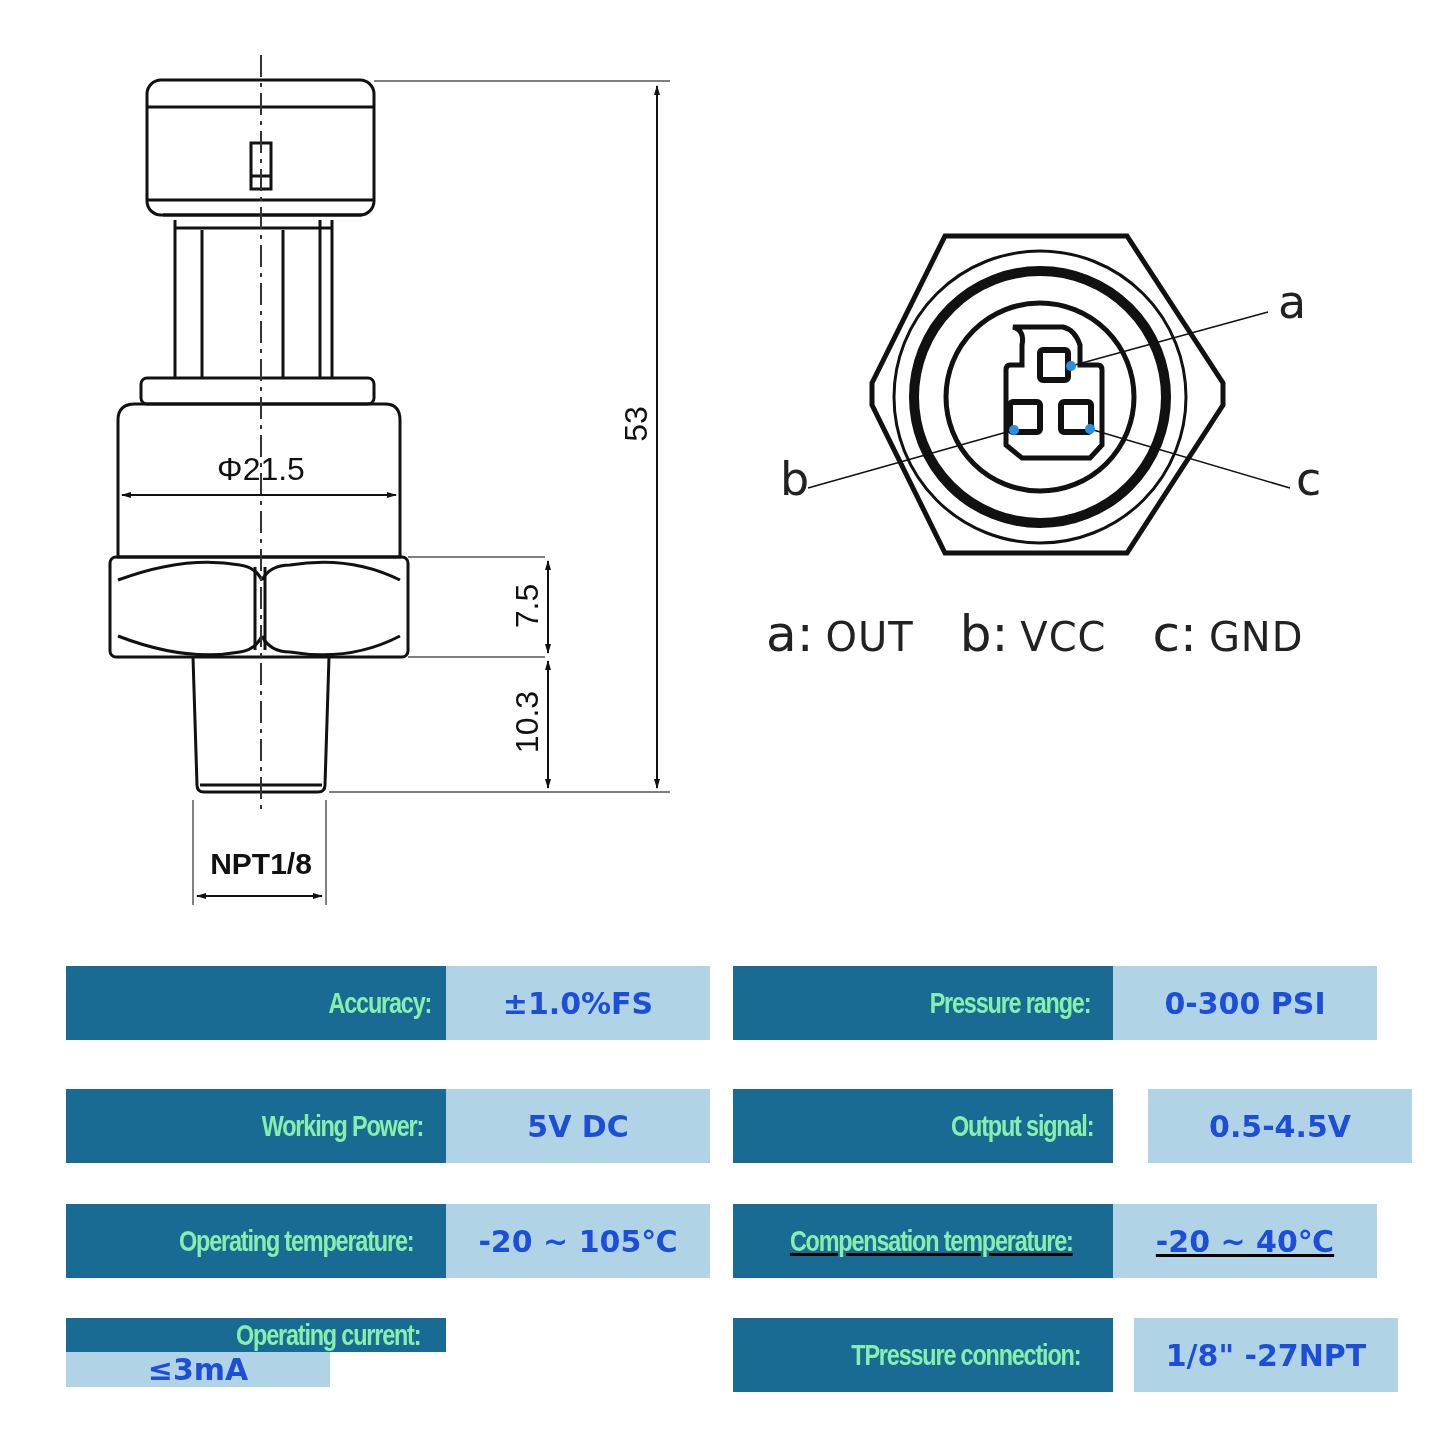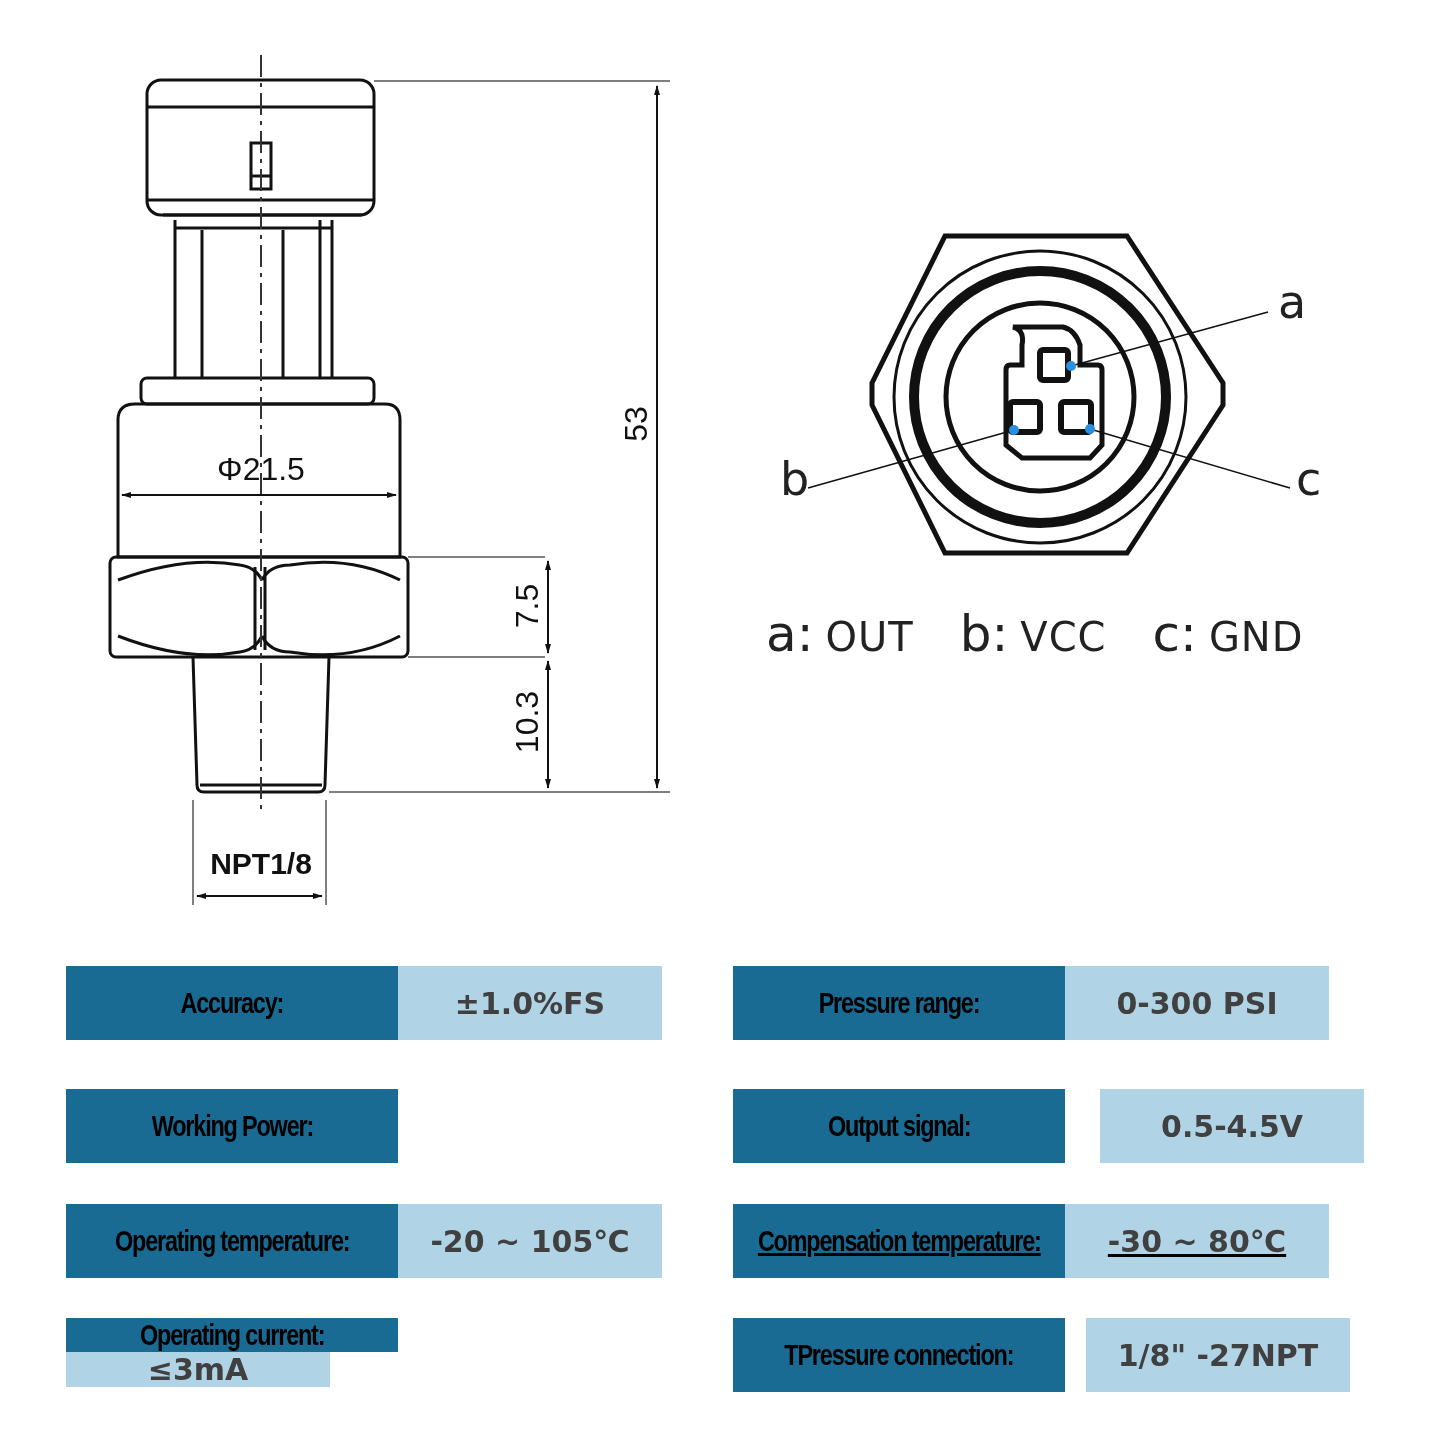--- a/index.html
+++ b/index.html
@@ -7,24 +7,24 @@
     .drawing { position: absolute; left: 0; top: 0; width: 1445px; height: 930px; }
     .drawing svg { position: absolute; left: 0; top: 0; }
     .dim-text { font-family: "Liberation Sans", sans-serif; font-size: 32px; fill: #111; }
     .dim-bold { font-family: "Liberation Sans", sans-serif; font-weight: bold; font-size: 30px; fill: #111; }
     .pin-letter { font-family: "DejaVu Sans", sans-serif; font-size: 46px; fill: #222; }
     .legend { position: absolute; top: 605px; left: 766px; display: flex; gap: 46px; font-family: "DejaVu Sans", sans-serif; color: #222; }
     .legend-item { display: flex; align-items: baseline; }
     .legend-key { font-size: 50px; }
     .legend-val { font-size: 40px; margin-left: 12px; letter-spacing: 1px; }
     .spec-row { position: absolute; height: 74px; display: flex; }
-    .spec-label { width: 332px; background: #1a6b93; color: #000000; display: flex; align-items: center; justify-content: center;
+    .spec-label { width: 380px; background: #1a6b93; color: #86efac; display: flex; align-items: center; justify-content: flex-end;
       font-family: "Liberation Sans", sans-serif; font-weight: bold; font-size: 30px; letter-spacing: -1.5px; transform-origin: center; }
     .spec-label span { display: inline-block; transform: scaleX(0.78); white-space: nowrap; }
-    .spec-value { width: 264px; background: #b0d4e6; color: #404040; display: flex; align-items: center; justify-content: center;
+    .spec-value { width: 264px; background: #b0d4e6; color: #1d4ed8; display: flex; align-items: center; justify-content: center;
       font-family: "DejaVu Sans", sans-serif; font-weight: bold; font-size: 30px; white-space: nowrap; }
   </style>
 </head>
 <body>
 
 <div class="drawing">
   <svg width="1445" height="930" viewBox="0 0 1445 930">
     <defs>
       <marker id="arr" markerWidth="10" markerHeight="10" refX="9" refY="5" orient="auto" markerUnits="userSpaceOnUse">
         <path d="M0,2 L10,5 L0,8 Z" fill="#111"></path>
@@ -137,20 +137,21 @@
 <div class="spec-row" style="left:66px; top:966px;">
   <div class="spec-label">
       <span>Accuracy:</span>
     </div>
   <div class="spec-value">±1.0%FS</div>
 </div>
 <div class="spec-row" style="left:66px; top:1089px;">
   <div class="spec-label">
       <span>Working Power:</span>
     </div>
+  <div class="spec-value">5V DC</div>
 </div>
 <div class="spec-row" style="left:66px; top:1204px;">
   <div class="spec-label">
       <span>Operating temperature:</span>
     </div>
   <div class="spec-value">-20 ~ 105℃</div>
 </div>
 <div class="spec-row" style="left:66px; top:1318px;flex-direction:column;">
   <div class="spec-label">
       <span>Operating current:</span>
@@ -167,20 +168,20 @@
 <div class="spec-row" style="left:733px; top:1089px;gap:35px;">
   <div class="spec-label">
       <span>Output signal:</span>
     </div>
   <div class="spec-value">0.5-4.5V</div>
 </div>
 <div class="spec-row" style="left:733px; top:1204px;text-decoration:underline;">
   <div class="spec-label">
       <span>Compensation temperature:</span>
     </div>
-  <div class="spec-value">-30 ~ 80℃</div>
+  <div class="spec-value">-20 ~ 40℃</div>
 </div>
 <div class="spec-row" style="left:733px; top:1318px;gap:21px;">
   <div class="spec-label">
       <span>TPressure connection:</span>
     </div>
   <div class="spec-value">1/8"  -27NPT</div>
 </div>
 
 </body></html>

